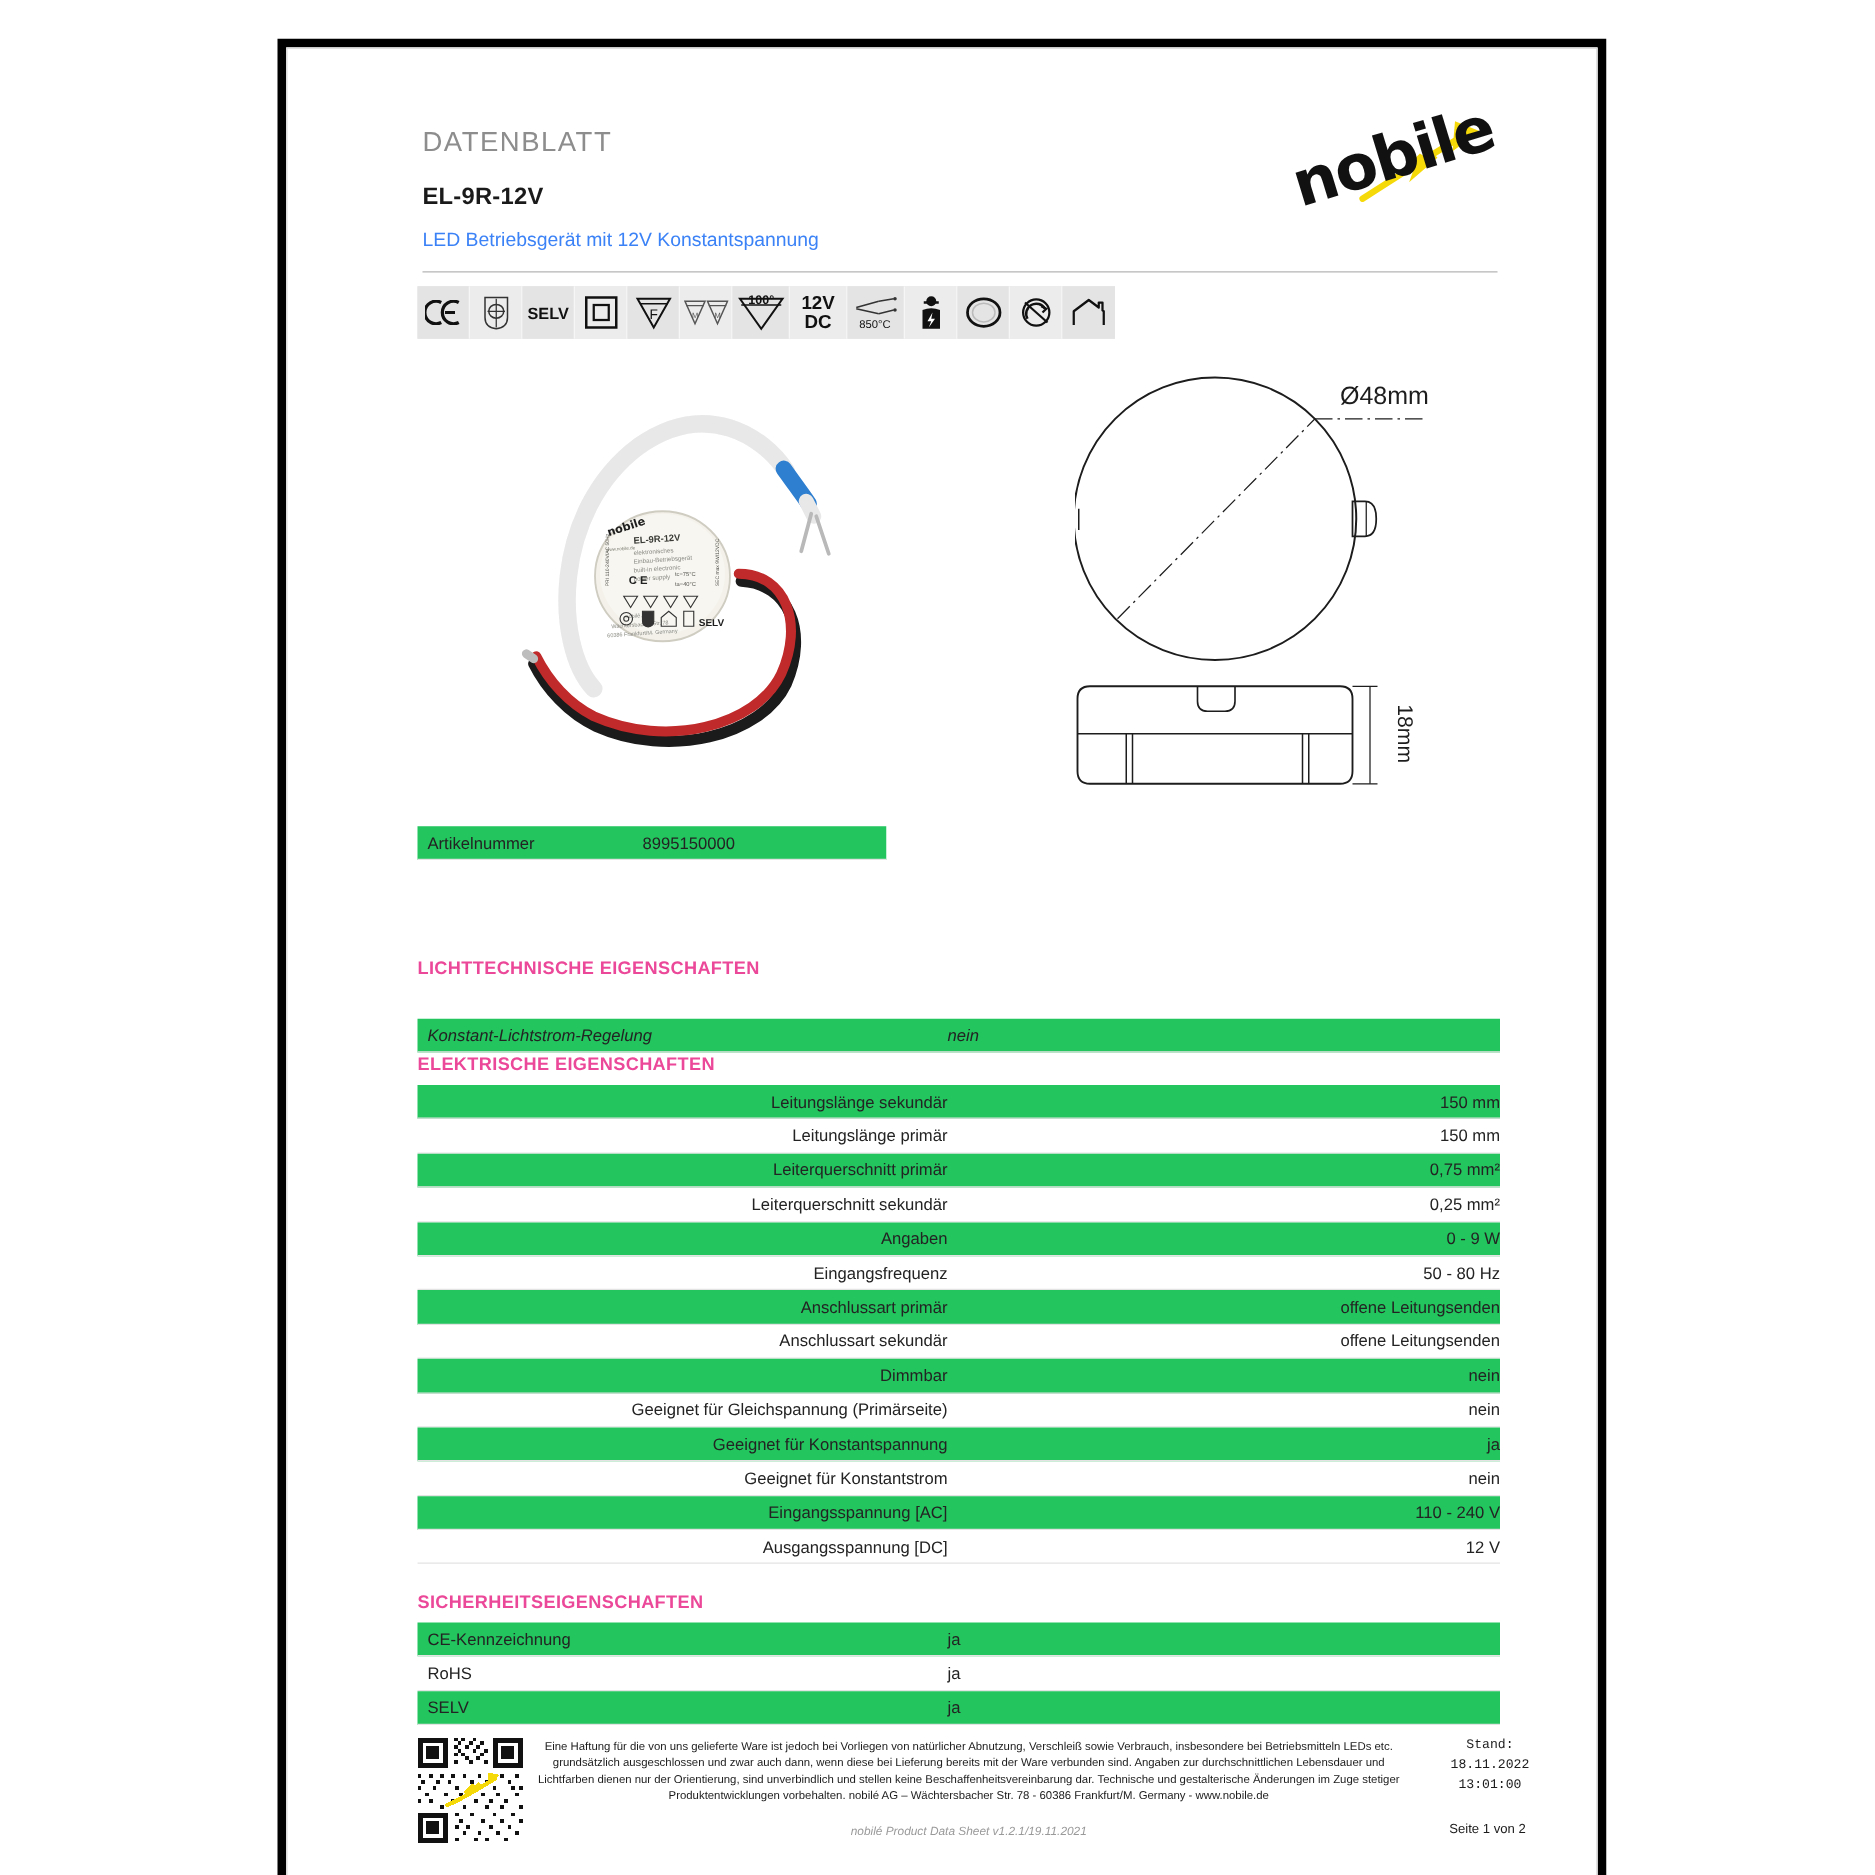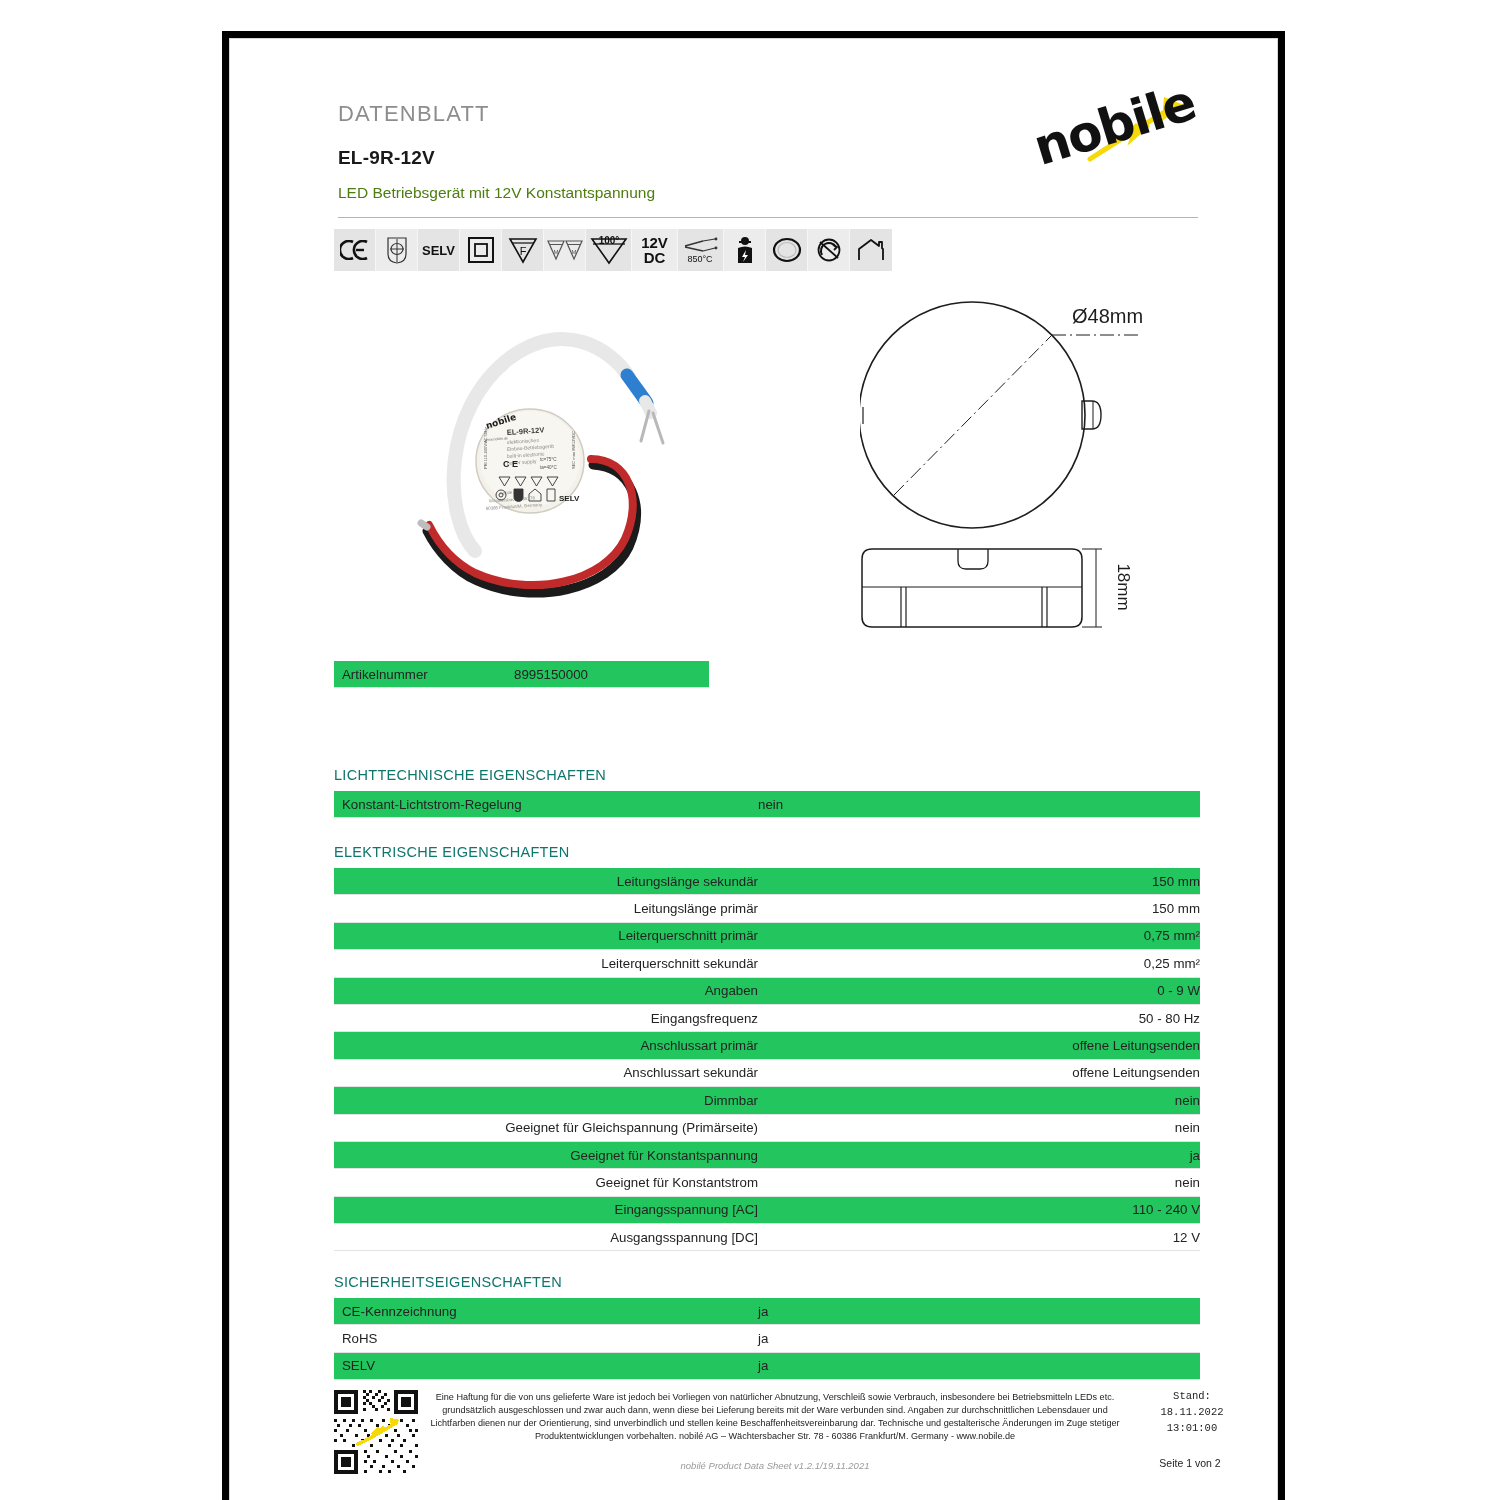--- a/index.html
+++ b/index.html
@@ -30,21 +30,21 @@
     font-size: 22px; letter-spacing: 1.2px;
     color: #8d8d8d; font-weight: 400;
   }
   .hdr-title {
     position: absolute; left: 108px; top: 108px;
     font-size: 19px; font-weight: bold; color: #1a1a1a;
     letter-spacing: .2px;
   }
   .hdr-sub {
     position: absolute; left: 108px; top: 145px;
-    font-size: 15.5px; color: #4d7c0f;
+    font-size: 15.5px; color: #3b82f6;
   }
   .hdr-rule {
     position: absolute; left: 108px; top: 178px;
     width: 860px; height: 1px; background: #b5b5b5;
   }
 
   
   #logo { position: absolute; left: 808px; top: 40px; width: 160px; height: 108px; }
   #logo .word {
     position: absolute; left: 6px; top: 40px;
@@ -74,35 +74,35 @@
   .ic .txt2 { font-size: 15px; font-weight: bold; color: #111; line-height: 1.0; text-align: center; }
 
   
   #photo { position: absolute; left: 185px; top: 250px; width: 300px; height: 345px; }
 
   
   #drawing { position: absolute; left: 630px; top: 248px; width: 330px; height: 370px; }
 
   
   .sect-title {
-    position: absolute; font-size: 14.5px; font-weight: normal;
-    color: #0f766e; letter-spacing: .3px;
+    position: absolute; font-size: 14.5px; font-weight: bold;
+    color: #ec4899; letter-spacing: .3px;
   }
   .tbl { position: absolute; left: 104px; width: 866px; }
   .tbl .row {
     display: flex; align-items: center;
     height: 27.4px; font-size: 13.3px; color: #232323;
     border-bottom: 1px solid #e3e3e3;
   }
   .tbl .row.alt { background: #22c55e; }
   .tbl .row .k { width: 424px; padding-left: 8px; }
   .tbl .row .v { flex: 1; }
   #tbl-art { top: 622px; width: 375px; }
   #tbl-art .row .k { width: 180px; }
-  #tbl-light { top: 752px; }
+  #tbl-light { top: 776px; font-style: italic; }
   #tbl-elec  { top: 829px; text-align: right; }
   #tbl-safe  { top: 1259px; }
   #t-light { left: 104px; top: 728px; }
   #t-elec  { left: 104px; top: 805px; }
   #t-safe  { left: 104px; top: 1235px; }
 
   
   #qr { position: absolute; left: 100px; top: 1347px; width: 92px; height: 92px; }
   #disclaimer {
     position: absolute; left: 200px; top: 1352px; width: 690px;

